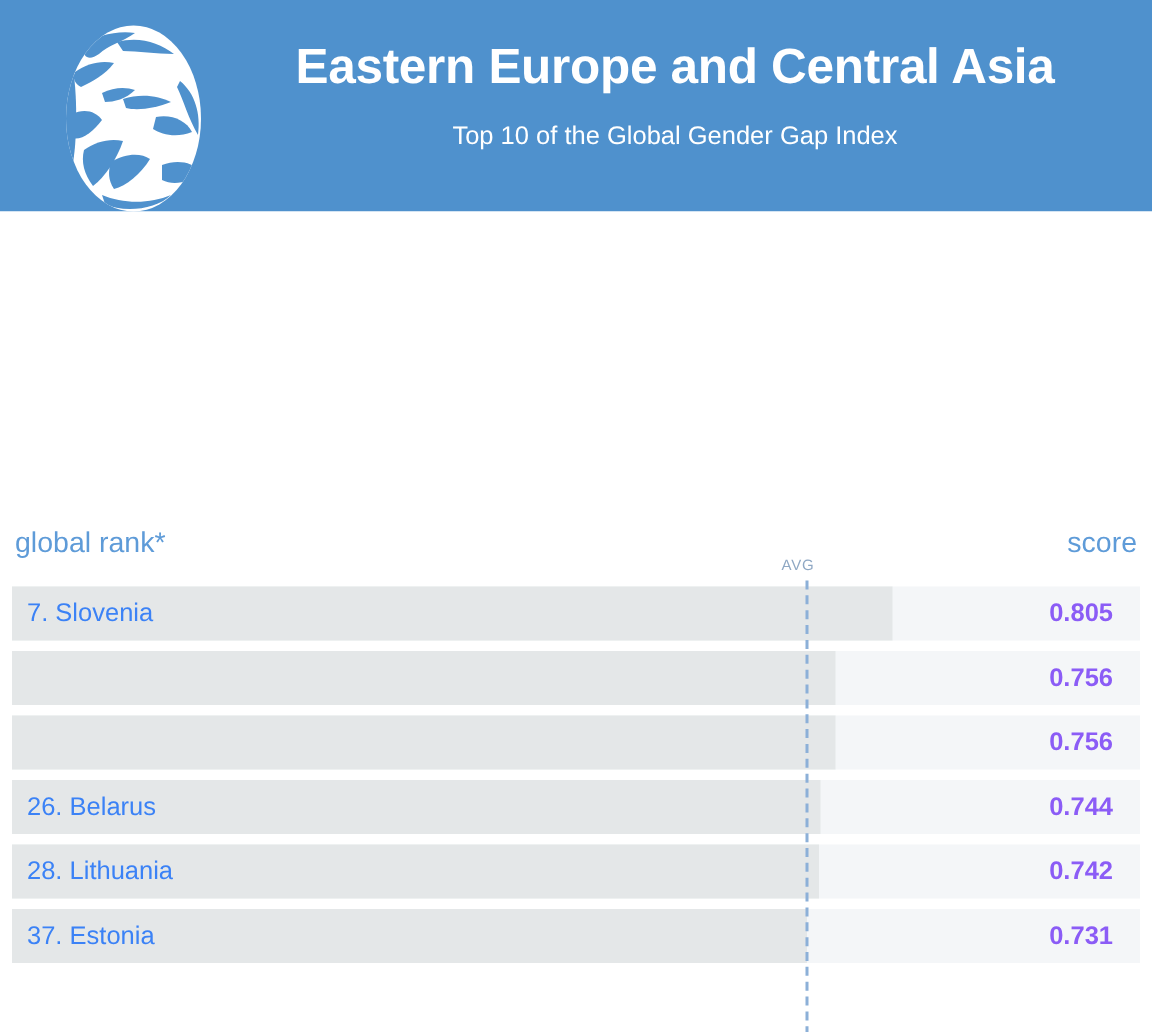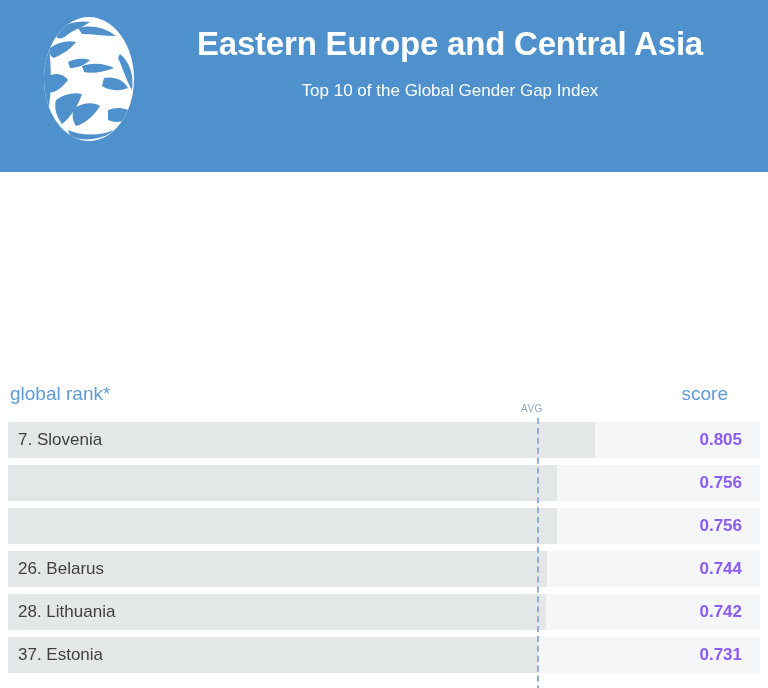--- a/index.html
+++ b/index.html
@@ -12,21 +12,21 @@
     height: 688px;
     font-family: "Liberation Sans", sans-serif;
     -webkit-font-smoothing: antialiased;
     overflow: hidden;
   }
 
   
   .header {
     position: relative;
     width: 768px;
-    height: 172px;
+    height: 141px;
     background: #4f91cd;
     box-sizing: border-box;
   }
   .globe {
     position: absolute;
     left: 38px;
     top: 14px;
     width: 102px;
     height: 130px;
   }
@@ -63,21 +63,21 @@
   }
 
   .col-head {
     position: absolute;
     top: 211px;
     font-size: 19px;
     color: #5e9bd8;
     font-weight: normal;
   }
   .col-head.left  { left: 10px; }
-  .col-head.right { right: 40px; }
+  .col-head.right { right: 10px; }
 
   .avg-label {
     position: absolute;
     left: 521px;
     top: 231px;
     font-size: 10px;
     letter-spacing: 0.5px;
     color: #8fa8c4;
     font-weight: normal;
   }
@@ -119,21 +119,21 @@
     height: 36px;
     background: #e4e7e8;
   }
   .row-label {
     position: absolute;
     left: 18px;
     top: 0;
     height: 36px;
     line-height: 36px;
     font-size: 17px;
-    color: #404040;
+    color: #3b82f6;
     white-space: nowrap;
     z-index: 6;
     text-align: right;
   }
   .row-score {
     position: absolute;
     right: 26px;
     top: 0;
     height: 36px;
     line-height: 36px;

